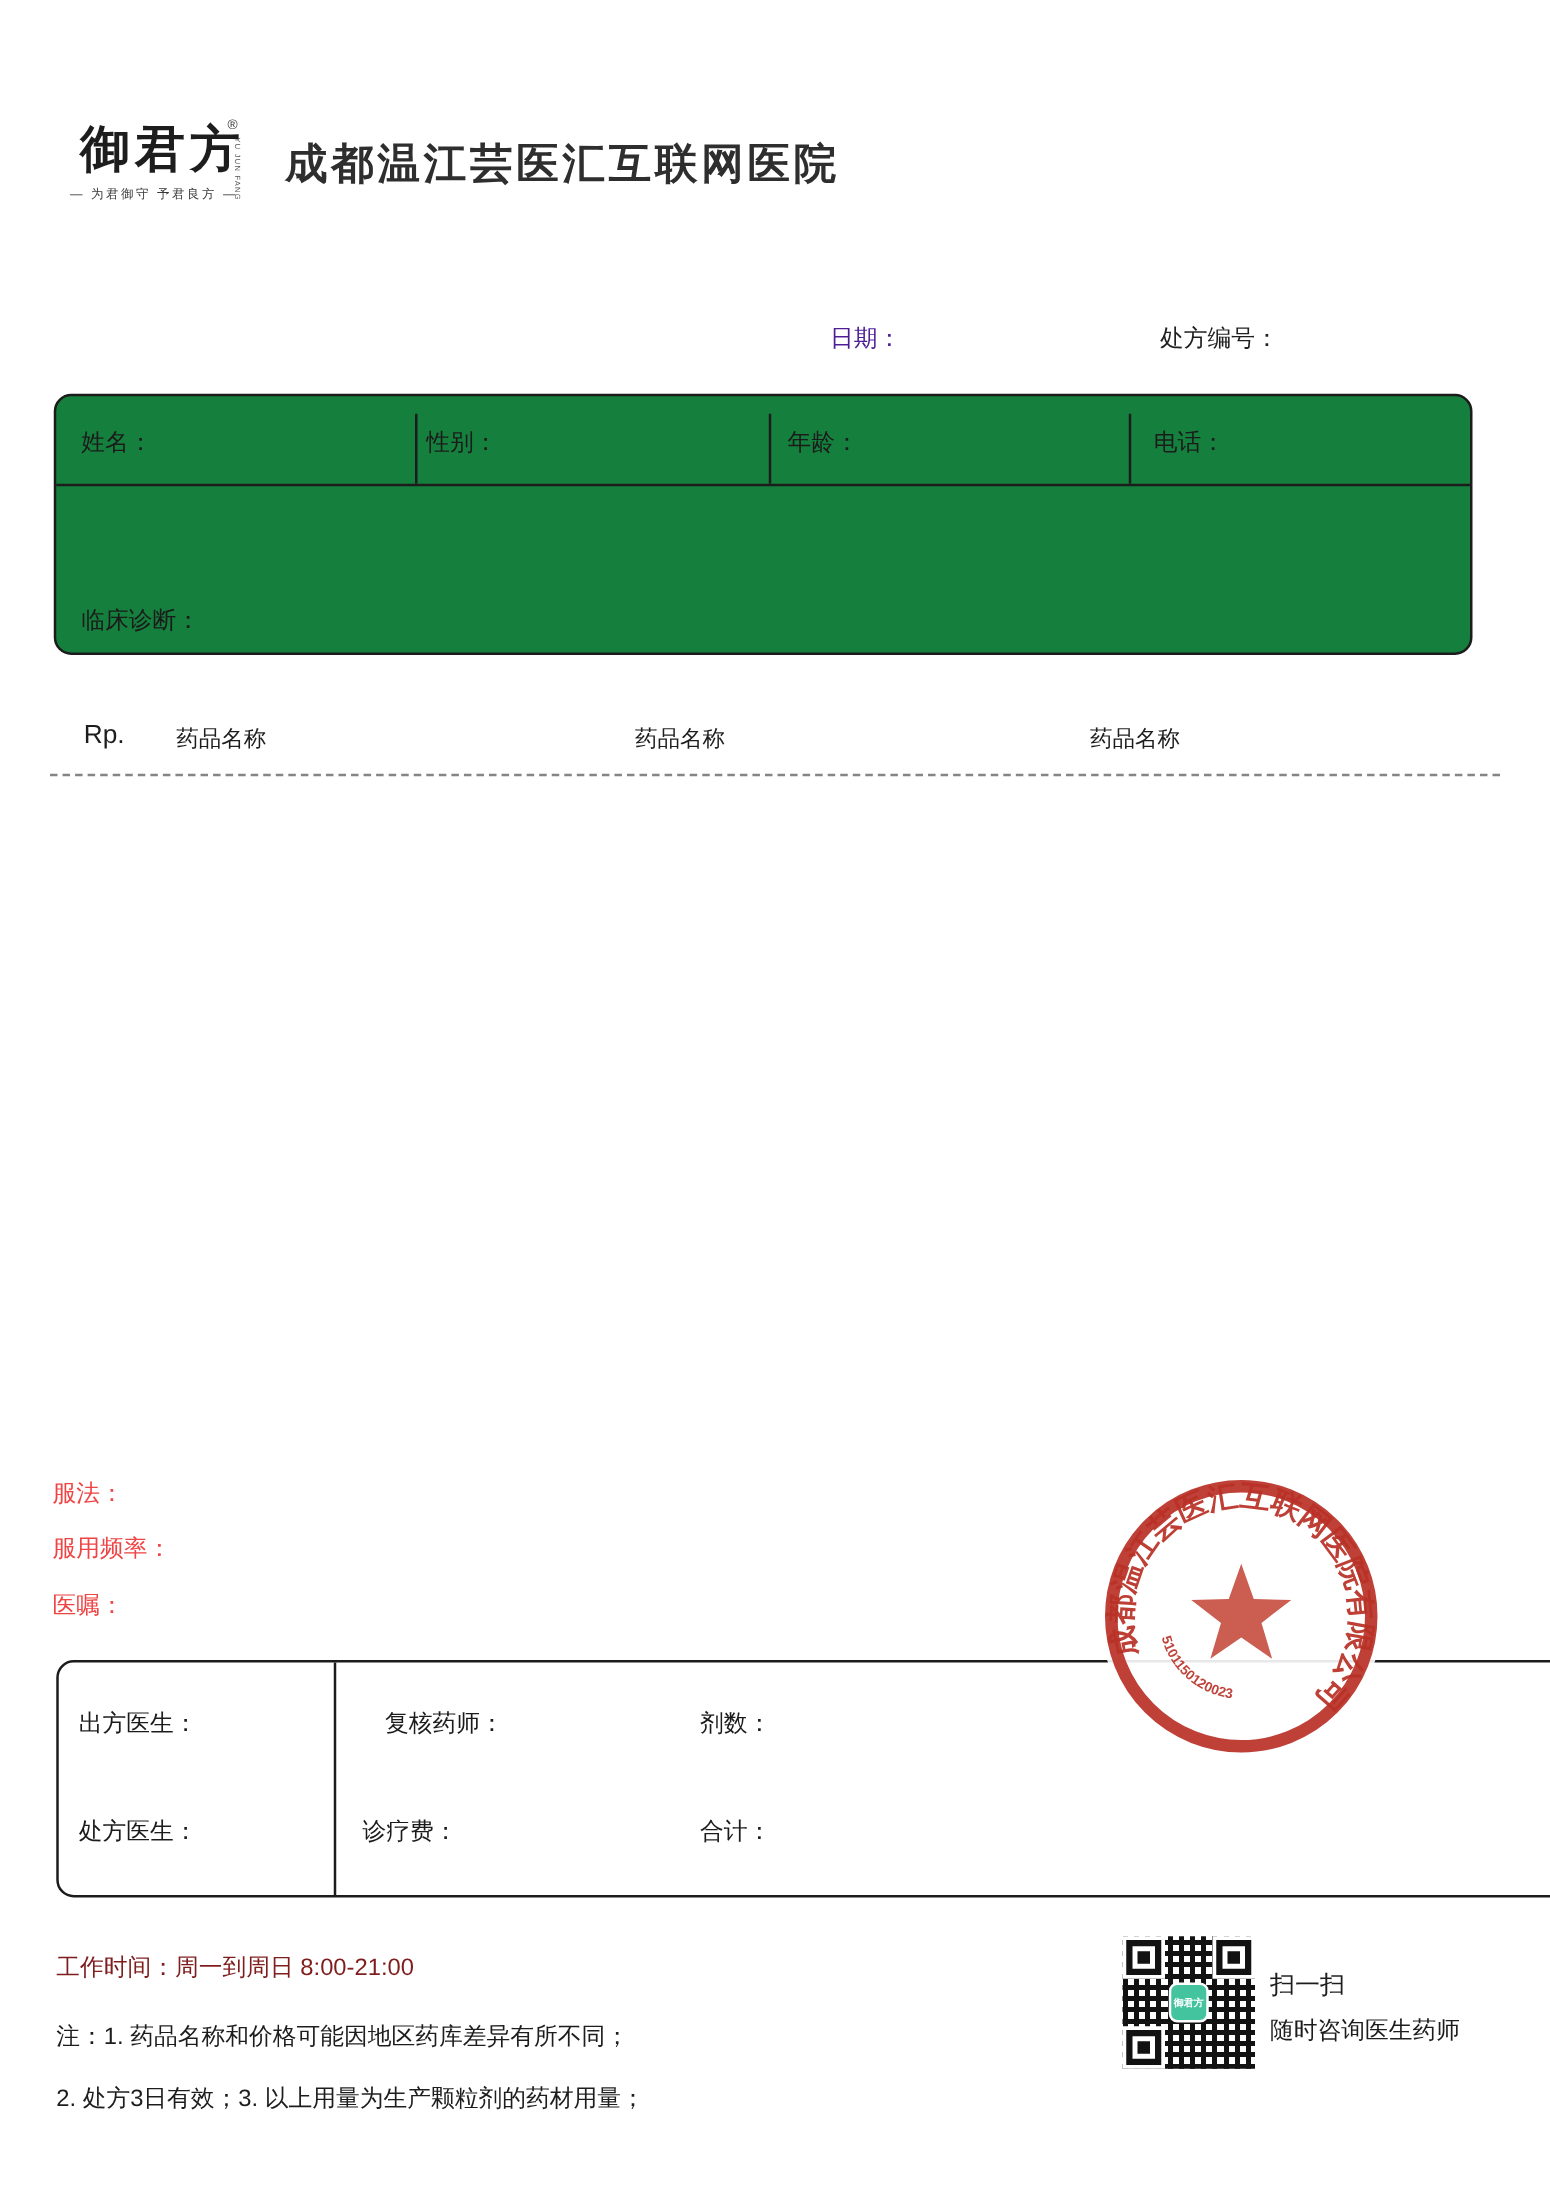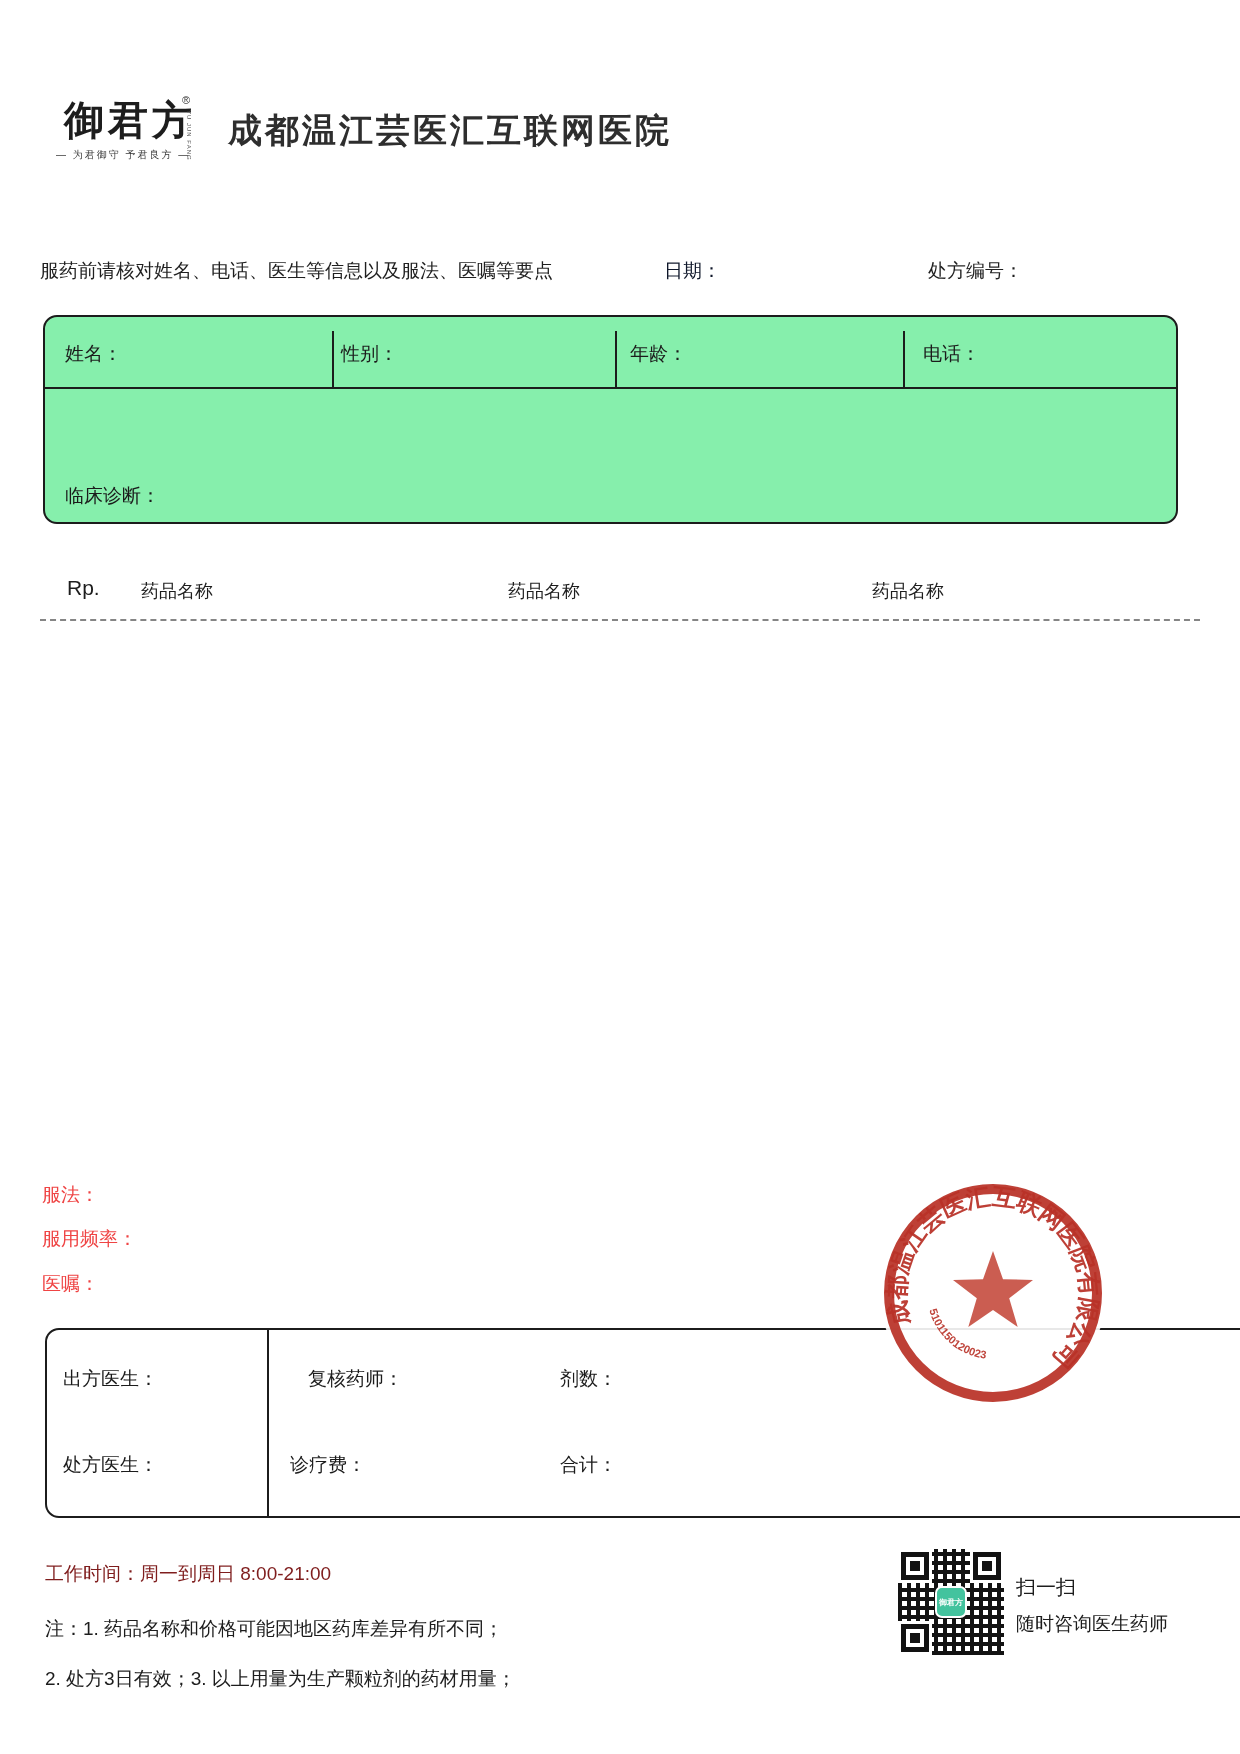--- a/index.html
+++ b/index.html
@@ -22,27 +22,27 @@
     position:absolute;left:56px;top:148px;font-size:10px;color:#3a3a3a;
     letter-spacing:2px;white-space:nowrap;
   }
   .hospital-title{
     position:absolute;left:228px;top:108px;font-size:34px;font-weight:700;
     color:#2e2e2e;letter-spacing:3px;white-space:nowrap;
   }
 
   
   .note-line{position:absolute;left:40px;top:258px;font-size:19px;color:#1f1f1f;white-space:nowrap;}
-  .date-label{position:absolute;left:664px;top:258px;font-size:19px;color:#0f172a;}
+  .date-label{position:absolute;left:664px;top:258px;font-size:19px;color:#4c1d95;}
   .rxno-label{position:absolute;left:928px;top:258px;font-size:19px;color:#1f1f1f;}
 
   
   .patient-box{
     position:absolute;left:43px;top:315px;width:1135px;height:209px;
-    border:2px solid #1c1c1c;border-radius:14px;box-sizing:border-box;background:#86efac;
+    border:2px solid #1c1c1c;border-radius:14px;box-sizing:border-box;background:#15803d;
   }
   .pb-row1{position:absolute;left:0;top:0;width:100%;height:72px;border-bottom:2px solid #1c1c1c;box-sizing:border-box;}
   .pb-div{position:absolute;top:14px;width:2px;height:56px;background:#1c1c1c;}
   .pb-div1{left:287px;} .pb-div2{left:570px;} .pb-div3{left:858px;}
   .pb-label{position:absolute;font-size:19px;color:#1b1b1b;top:24px;white-space:nowrap;}
   .pl-name{left:20px;} .pl-gender{left:296px;} .pl-age{left:585px;} .pl-phone{left:878px;}
   .pb-row2{position:absolute;left:0;top:72px;width:100%;height:70px;border-bottom:2px solid #1c1c1c;box-sizing:border-box;}
   .pb-row3{position:absolute;left:0;top:142px;width:100%;height:65px;}
   .pb-rowlabel{position:absolute;left:20px;top:24px;font-size:19px;color:#1b1b1b;white-space:nowrap;}
 
@@ -103,21 +103,20 @@
 <body>
 
 <div class="page">
 
   <div class="logo-main">御君方</div>
   <div class="logo-reg">®</div>
   <div class="logo-vert">YU JUN FANG</div>
   <div class="logo-tagline">— 为君御守  予君良方 —</div>
   <div class="hospital-title">成都温江芸医汇互联网医院</div>
 
-  <div class="note-line">服药前请核对姓名、电话、医生等信息以及服法、医嘱等要点</div>
   <div class="date-label">日期：</div>
   <div class="rxno-label">处方编号：</div>
 
   <div class="patient-box">
     <div class="pb-row1">
       <span class="pb-label pl-name">姓名：</span>
       <span class="pb-div pb-div1"></span>
       <span class="pb-label pl-gender">性别：</span>
       <span class="pb-div pb-div2"></span>
       <span class="pb-label pl-age">年龄：</span>

